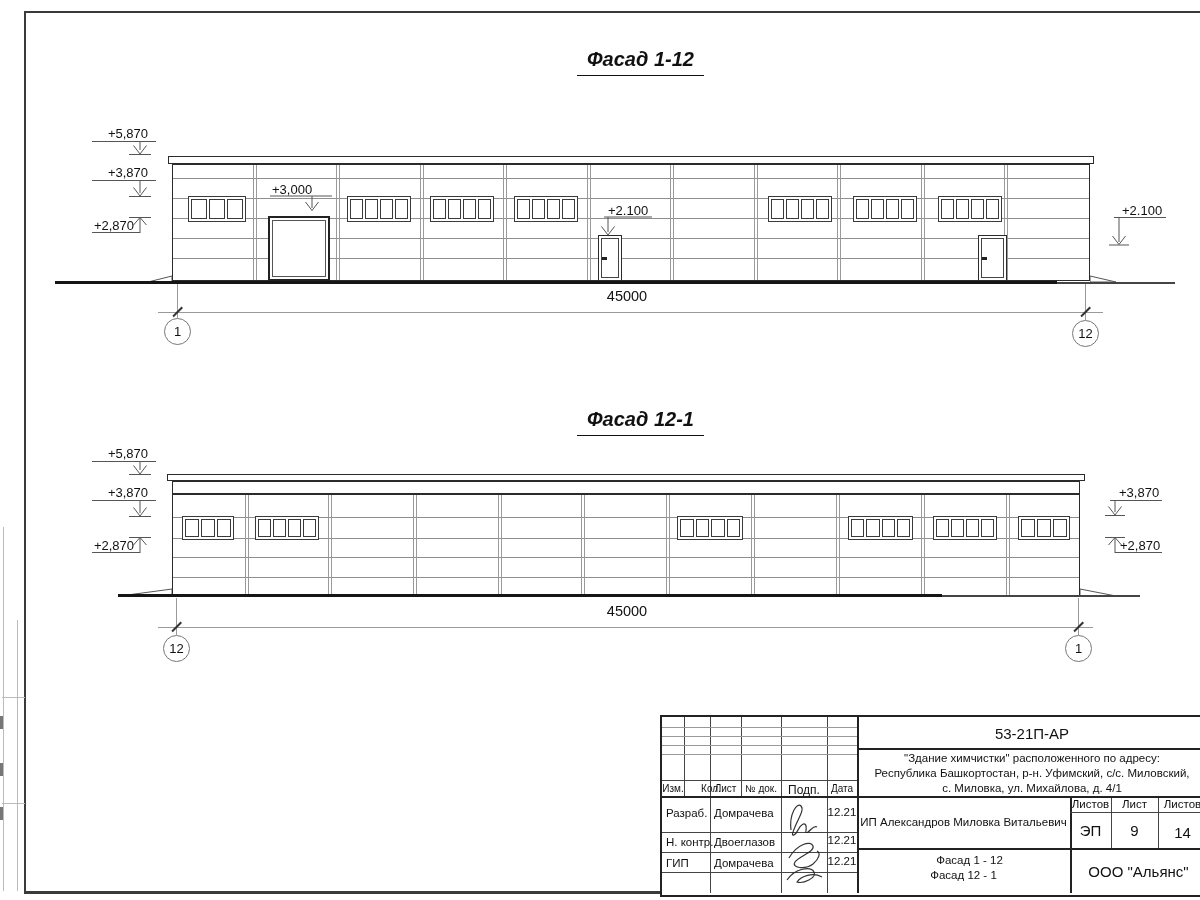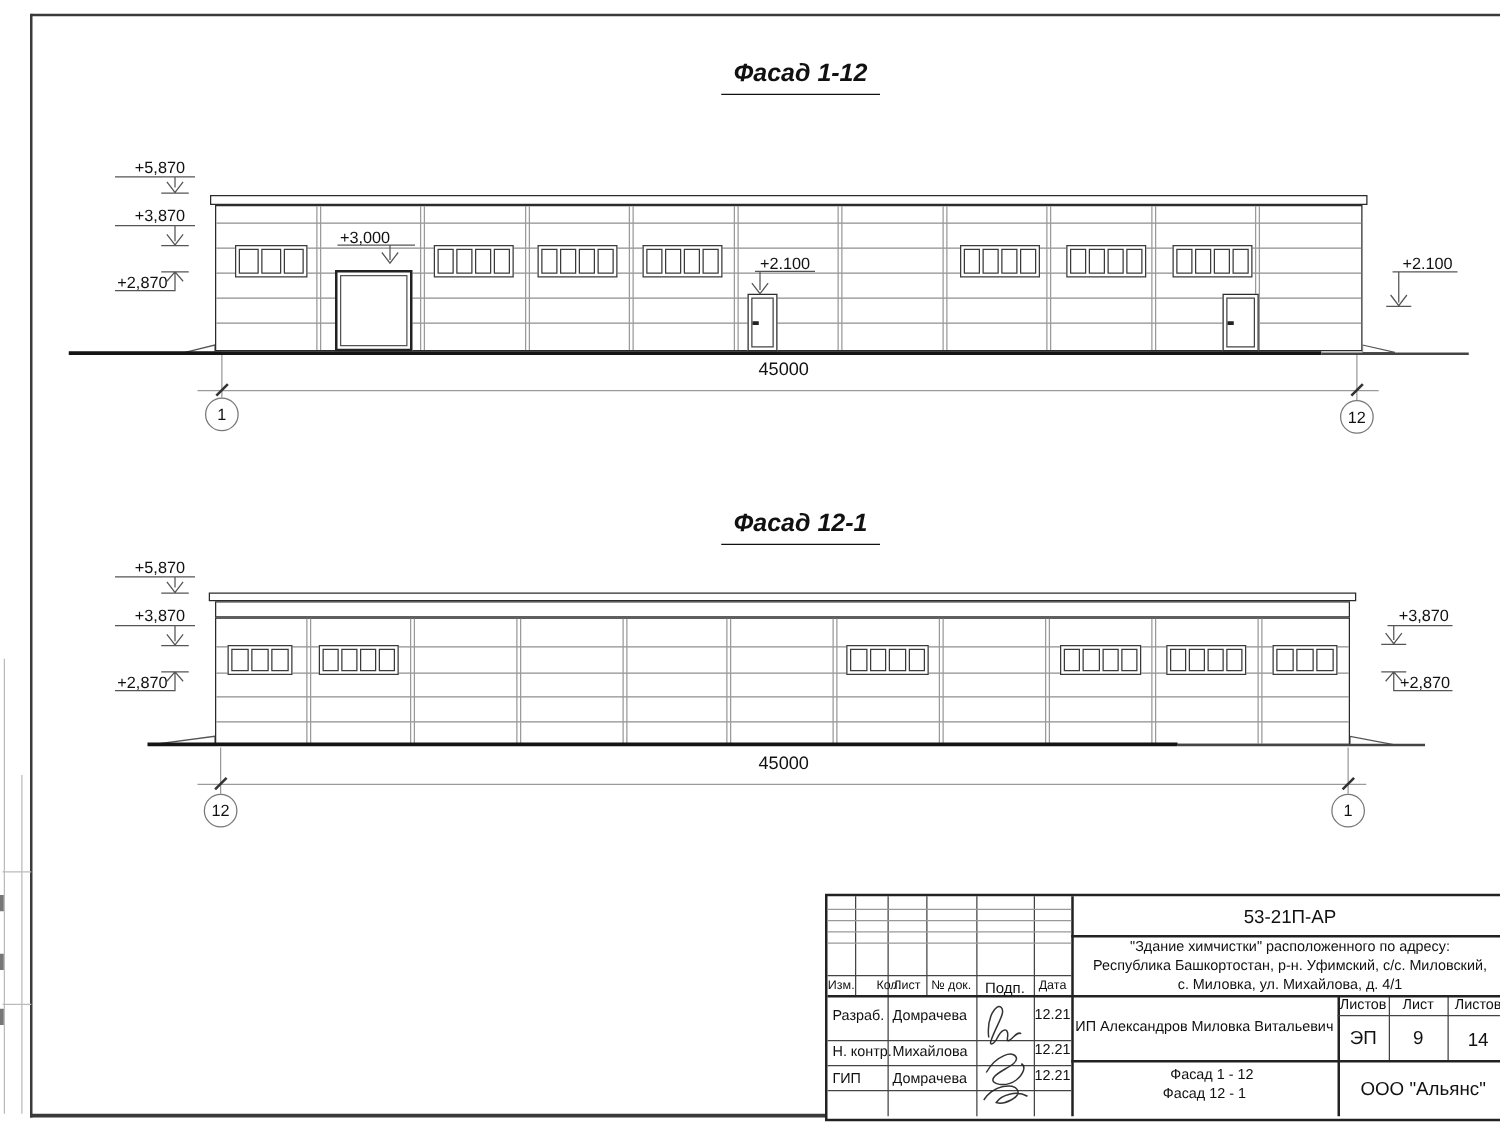--- a/index.html
+++ b/index.html
@@ -310,21 +310,21 @@
     <div class="txt ctr" style="left:36px;top:66px;width:26px;font-size:10px">Кол.</div>
     <div class="txt ctr" style="left:48px;top:66px;width:31px;font-size:10px">Лист</div>
     <div class="txt ctr" style="left:79px;top:66px;width:40px;font-size:10px">№ док.</div>
     <div class="txt ctr" style="left:119px;top:66px;width:46px;font-size:12px">Подп.</div>
     <div class="txt ctr" style="left:165px;top:66px;width:30px;font-size:10px">Дата</div>
 
     <div class="txt" style="left:4px;top:90px">Разраб.</div>
     <div class="txt" style="left:52px;top:90px">Домрачева</div>
     <div class="txt ctr" style="left:165px;top:89px;width:30px">12.21</div>
     <div class="txt" style="left:4px;top:119px">Н. контр.</div>
-    <div class="txt" style="left:52px;top:119px">Михайлова</div>
+    <div class="txt" style="left:52px;top:119px">Двоеглазов</div>
     <div class="txt ctr" style="left:165px;top:117px;width:30px">12.21</div>
     <div class="txt" style="left:4px;top:140px">ГИП</div>
     <div class="txt" style="left:52px;top:140px">Домрачева</div>
     <div class="txt ctr" style="left:165px;top:138px;width:30px">12.21</div>
 
     <svg class="abs sig" style="left:119px;top:79px" width="46" height="97">
       <path d="M10 34 C8 18 16 6 20 10 C24 14 16 24 12 36 C10 41 14 40 17 34 C20 28 24 26 25 30 C26 34 23 38 27 36 C31 33 33 29 36 31"></path>
       <path d="M8 62 C16 48 30 44 32 50 C34 56 18 60 14 66 C10 72 24 74 32 68 C38 63 40 57 36 55"></path>
       <path d="M6 84 C14 72 30 70 33 76 C36 82 22 88 16 86 C20 80 32 76 41 81"></path>
     </svg>

